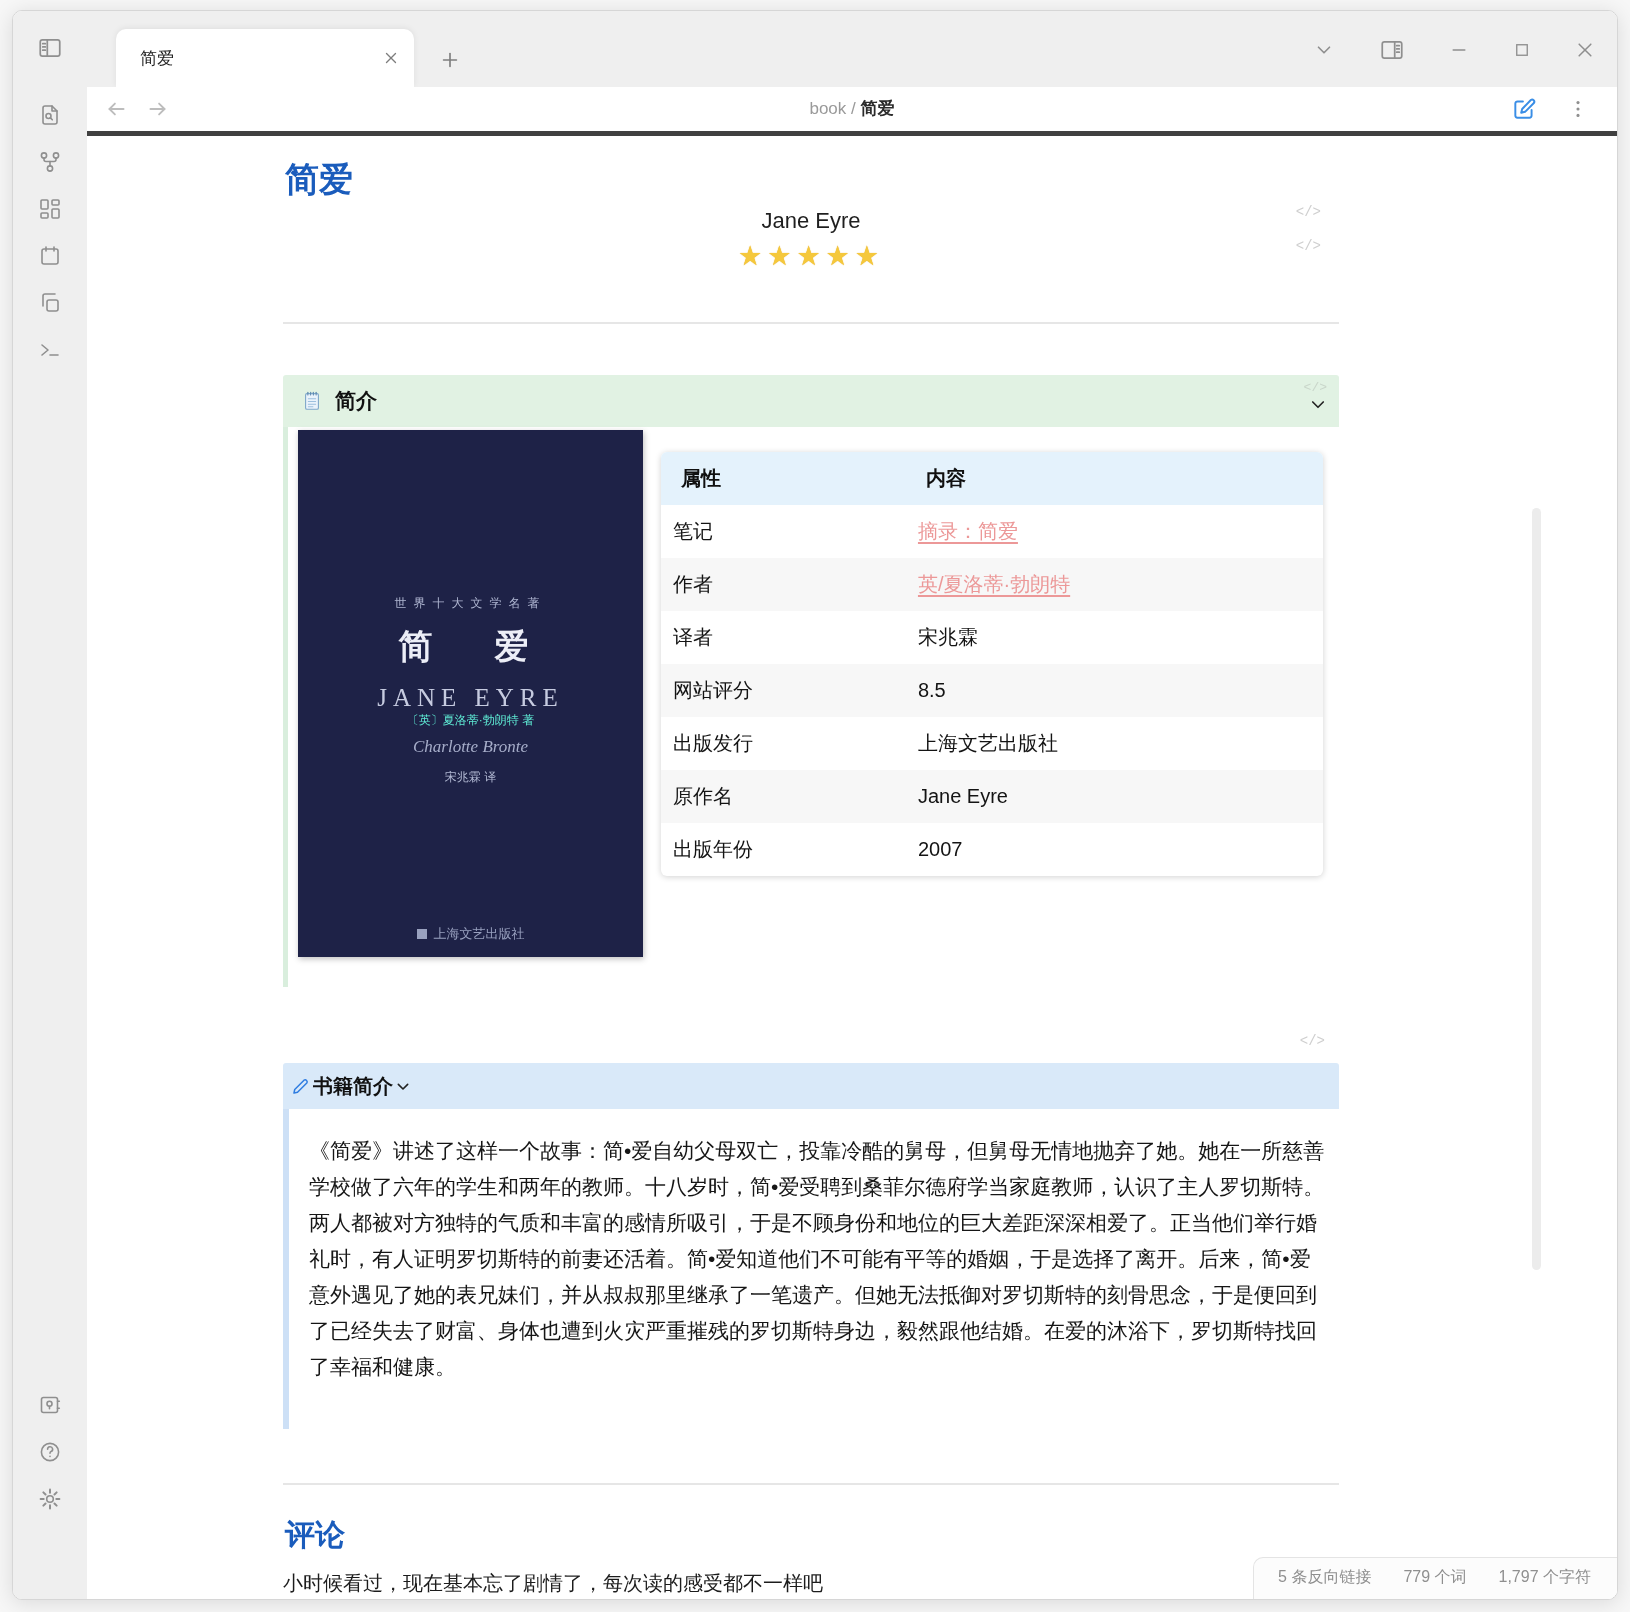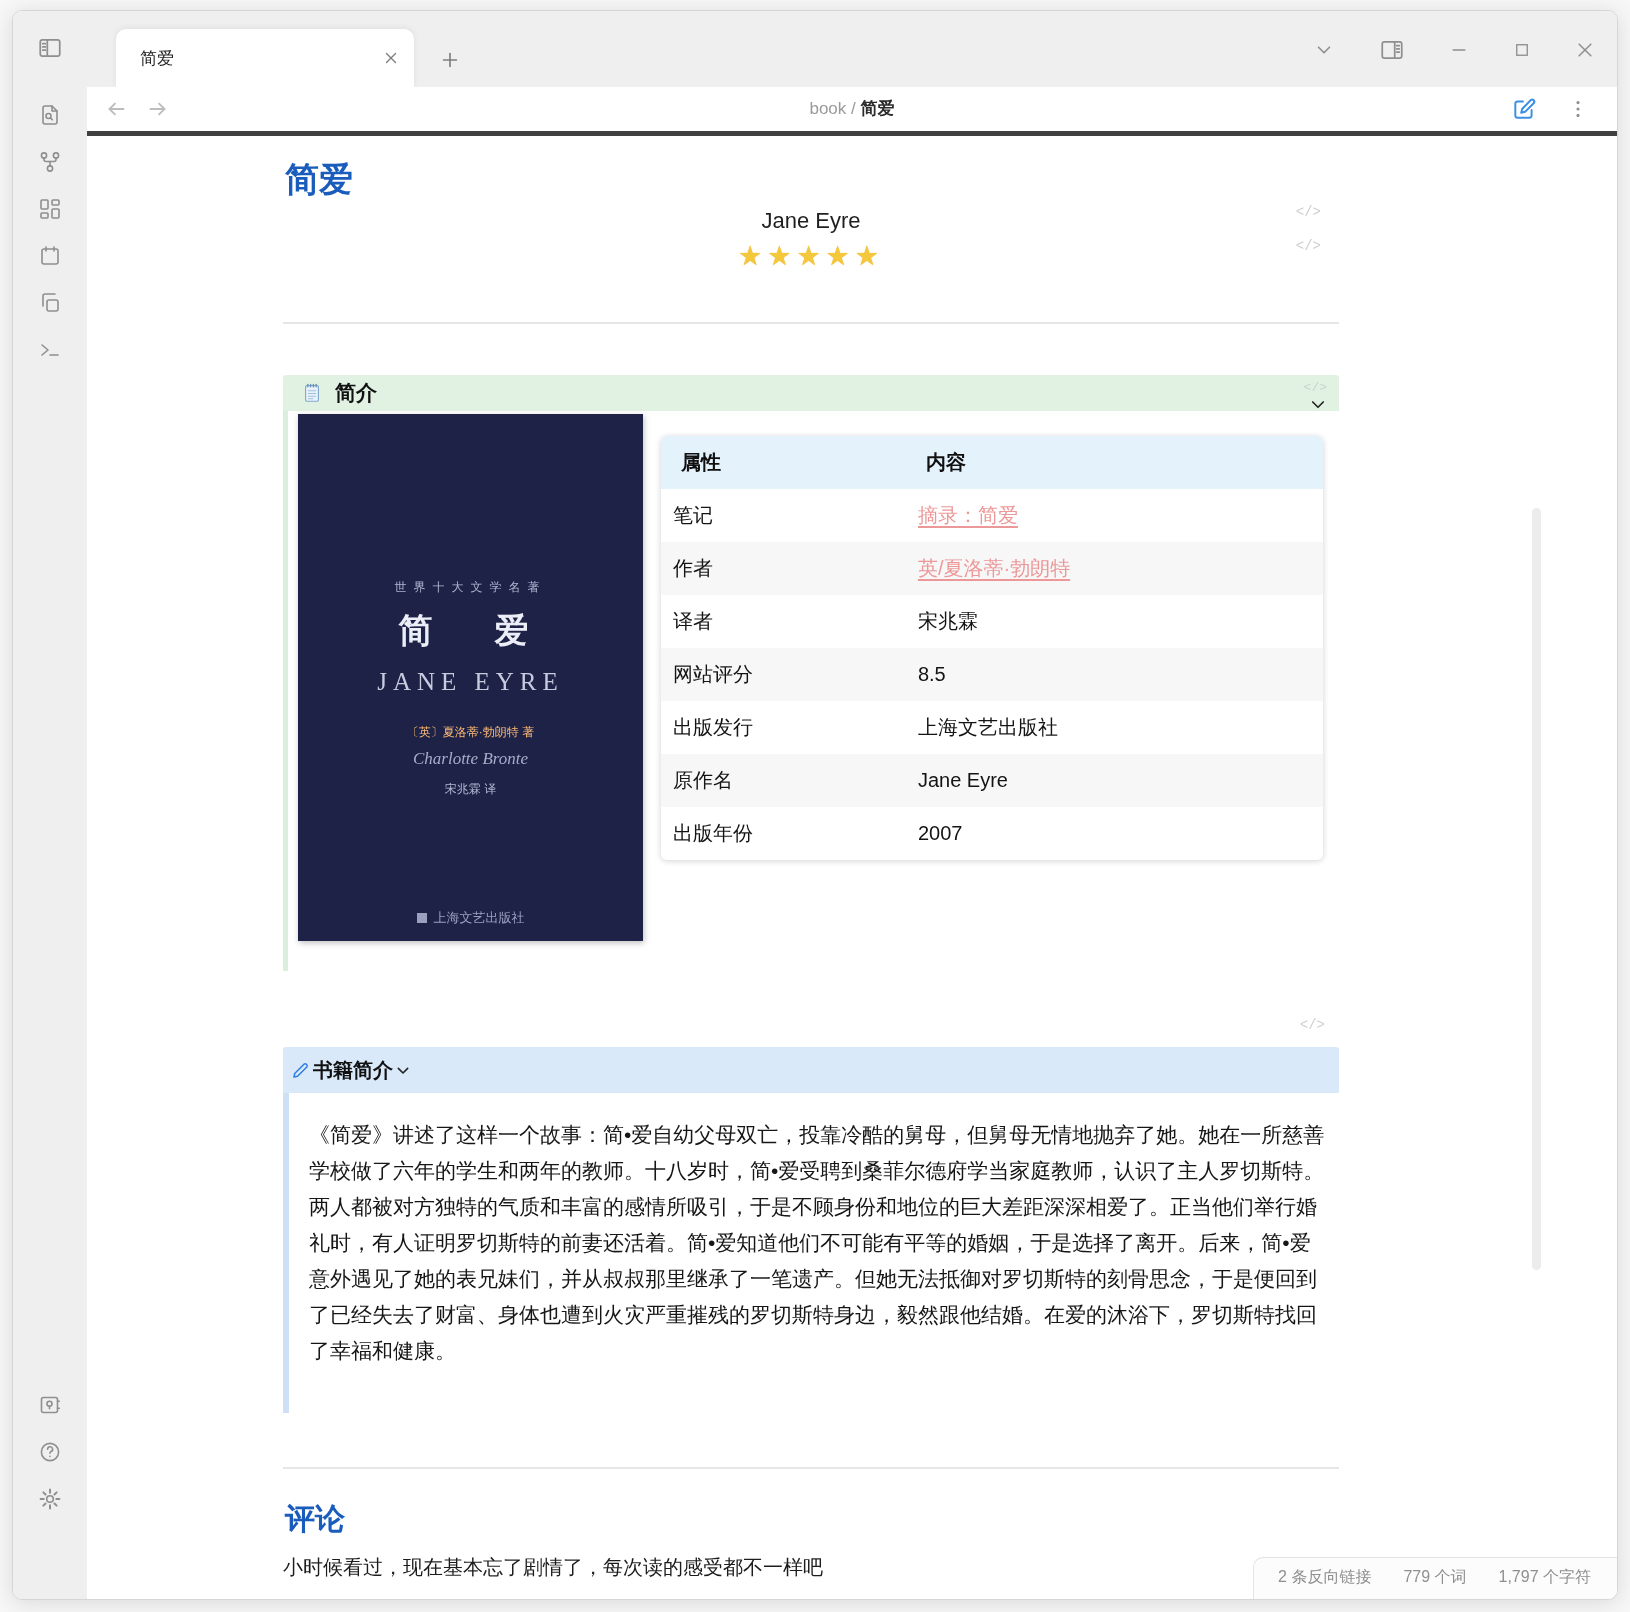--- a/index.html
+++ b/index.html
@@ -50,40 +50,40 @@
   .subtitle{text-align:center;font-size:22px;color:#1f1f1f;line-height:30px;}
   .stars{text-align:center;font-size:27px;letter-spacing:5px;margin-top:4px;
     color:var(--star-gold,#f5c83c);text-shadow:0 0 1px #e0a92a;}
   .code-marker{position:absolute;right:18px;color:#cfcfcf;
     font-family:"Liberation Mono","DejaVu Sans Mono",monospace;font-size:14px;}
   .cm1{top:-2px;} .cm2{top:32px;}
   .hr{height:2px;background:#e6e6e6;border:none;margin:50px 0 0 0;}
   
   .callout-green{margin-top:51px;position:relative;}
   .cg-header{
-    display:flex;align-items:center;gap:12px;height:36px;padding:0 18px;box-sizing:border-box;
+    display:flex;align-items:center;gap:12px;height:52px;padding:0 18px;box-sizing:border-box;
     background:var(--callout-green,#e1f2e3);border-radius:3px 3px 0 0;
   }
   .cg-title{font-size:21px;font-weight:700;color:#111;}
   .cg-right{position:absolute;right:12px;top:5px;display:flex;flex-direction:column;align-items:flex-end;}
   .cg-right .code-sm{color:#c9d6ca;font-family:"Liberation Mono","DejaVu Sans Mono",monospace;font-size:13px;}
   .cg-right .chev{color:#222;margin-top:1px;}
   .cg-body{display:flex;background:#fff;border-left:5px solid #d9eedd;padding:3px 0 30px 10px;}
   
   .cover{
     width:345px;height:527px;flex:none;background:var(--cover-navy,#1e2247);
     color:#c9cee3;display:flex;flex-direction:column;align-items:center;text-align:center;
     position:relative;box-shadow:1px 2px 6px rgba(0,0,0,.25);
   }
   .cover .pad-top{height:165px;}
   .cov-series{font-size:12px;letter-spacing:7px;color:#aeb5d0;}
   .cov-title-cn{font-size:34px;letter-spacing:14px;margin-top:12px;color:#eceef7;font-weight:600;}
   .cov-title-en{font-family:"Liberation Serif","DejaVu Serif",serif;font-size:25px;letter-spacing:6px;
     margin-top:14px;color:#c6cbe0;}
-  .cov-byline{font-size:12px;margin-top:28px;color:#fdba74;}
+  .cov-byline{font-size:12px;margin-top:0;color:#5eead4;}
   .cov-author-en{font-family:"Liberation Serif","DejaVu Serif",serif;font-style:italic;font-size:17px;
     margin-top:8px;color:#a6adc9;}
   .cov-translator{font-size:12px;margin-top:12px;color:#b2b9d3;}
   .cov-publisher{position:absolute;bottom:14px;left:0;right:0;font-size:13px;color:#99a1bf;}
   .cov-publisher .logo{display:inline-block;width:10px;height:10px;background:#99a1bf;
     vertical-align:-1px;margin-right:7px;}
   
   .table-card{flex:1;margin:22px 16px 0 18px;border-radius:6px;overflow:hidden;
     box-shadow:0 1px 6px rgba(0,0,0,.18);align-self:flex-start;}
   table.props{width:100%;border-collapse:collapse;font-size:20px;}
@@ -418,20 +418,20 @@
 
           <hr class="hr" style="margin-top:54px">
 
           <h2 class="comments-title">评论</h2>
           <p class="comment-text">小时候看过，现在基本忘了剧情了，每次读的感受都不一样吧</p>
         </div>
 
         <div class="scrollbar-thumb"></div>
 
         <div class="status-bar">
-          <span>2 条反向链接</span>
+          <span>5 条反向链接</span>
           <span>779 个词</span>
           <span>1,797 个字符</span>
         </div>
       </div>
     </div>
   </div>
 </div>
 
 </body></html>

